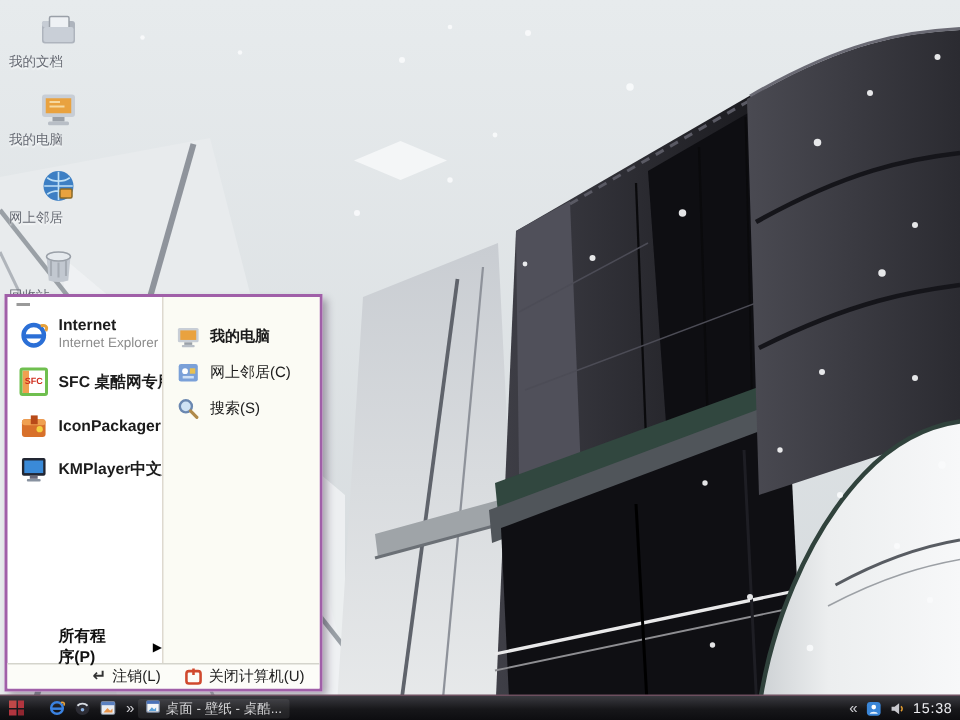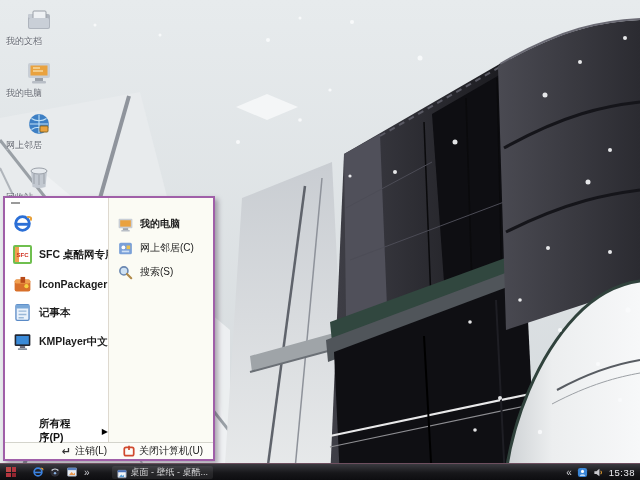--- a/index.html
+++ b/index.html
@@ -51,21 +51,21 @@
   .taskbar{position:absolute;left:0;bottom:0;width:640px;height:17px;
     background:linear-gradient(#3a3a40,#17171a 55%,#0d0d10);border-top:1px solid #6d4f5f;
     display:flex;align-items:center;box-sizing:border-box;color:#dcdcde;}
   .start-grid{margin-left:6px;width:10px;height:10px;display:grid;grid-template-columns:1fr 1fr;gap:1px;cursor:pointer;}
   .start-grid i{background:#b2353f;}
   .start-grid i:nth-child(1){background:#c04848;}
   .start-grid i:nth-child(4){background:#902630;}
   .ql{display:flex;align-items:center;gap:5px;margin-left:16px;}
   .ql svg{width:12px;height:12px;display:block;cursor:pointer;}
   .chev{font-size:10px;color:#cfcfd4;margin-left:6px;cursor:pointer;}
-  .task-btn{margin-left:22px;height:13px;max-width:125px;display:flex;align-items:flex-end;gap:4px;
+  .task-btn{margin-left:2px;height:13px;max-width:125px;display:flex;align-items:flex-start;gap:4px;
     padding:0 5px;background:rgba(255,255,255,.08);border-radius:2px;font-size:9px;
     color:#d8d8da;white-space:nowrap;overflow:hidden;cursor:pointer;}
   .task-btn svg{width:10px;height:10px;flex:0 0 10px;}
   .tray{margin-left:auto;display:flex;align-items:center;gap:5px;padding-right:5px;}
   .tray svg{width:11px;height:11px;display:block;cursor:pointer;}
   .clock{font-size:9.5px;color:#ececf0;letter-spacing:.5px;cursor:default;}
 </style>
 </head>
 <body>
 
@@ -224,20 +224,24 @@
       <div class="menu-left">
 
         <div class="mitem two-line">
           <span class="micon">
             <svg viewBox="0 0 16 16">
                 <circle cx="8" cy="8" r="5.2" fill="none" stroke="#2b6fd6" stroke-width="2.2"></circle>
                 <path d="M2.6 8.6h10.8" stroke="#2b6fd6" stroke-width="2.2"></path>
                 <path d="M11.5 3.2c2.4-.6 3.8.4 2.6 2.6" stroke="#e8a13a" stroke-width="1.5" fill="none"></path>
               </svg>
           </span>
+          <span class="mtext">
+            <span>Internet</span>
+            <span class="msub">Internet Explorer</span>
+          </span>
         </div>
 
         <div class="mitem">
           <span class="micon">
             <span class="sfc-badge">SFC</span>
           </span>
           <span>SFC 桌酷网专用版</span>
         </div>
 
 
@@ -247,30 +251,20 @@
                 <rect x="2" y="5" width="12" height="9" rx="1.5" fill="#d8702a"></rect>
                 <rect x="2" y="5" width="12" height="3" rx="1.5" fill="#f0a050"></rect>
                 <rect x="6.5" y="3" width="3.5" height="4.5" fill="#b84a18"></rect>
                 <circle cx="11" cy="10" r="1.6" fill="#f4d040"></circle>
               </svg>
           </span>
           <span>IconPackager</span>
         </div>
 
 
-        <div class="mitem">
-          <span class="micon">
-            <svg viewBox="0 0 16 16">
-                <rect x="3" y="2" width="10" height="12" rx="1" fill="#eaf2fb" stroke="#5a8ac6"></rect>
-                <rect x="3" y="2" width="10" height="3" rx="1" fill="#7aa8d8"></rect>
-                <path d="M5 7h6M5 9.5h6M5 12h4" stroke="#9ab8d8" stroke-width="1"></path>
-              </svg>
-          </span>
-          <span>记事本</span>
-        </div>
 
         <div class="mitem">
           <span class="micon">
             <svg viewBox="0 0 16 16">
                 <rect x="2" y="2.5" width="12" height="9" rx="1" fill="#222632"></rect>
                 <rect x="3.2" y="3.8" width="9.6" height="6.4" fill="#3a8ad8"></rect>
                 <rect x="6" y="11.5" width="4" height="1.6" fill="#667"></rect>
                 <rect x="4.5" y="13.2" width="7" height="1.3" rx=".5" fill="#8892a0"></rect>
               </svg>
           </span>

